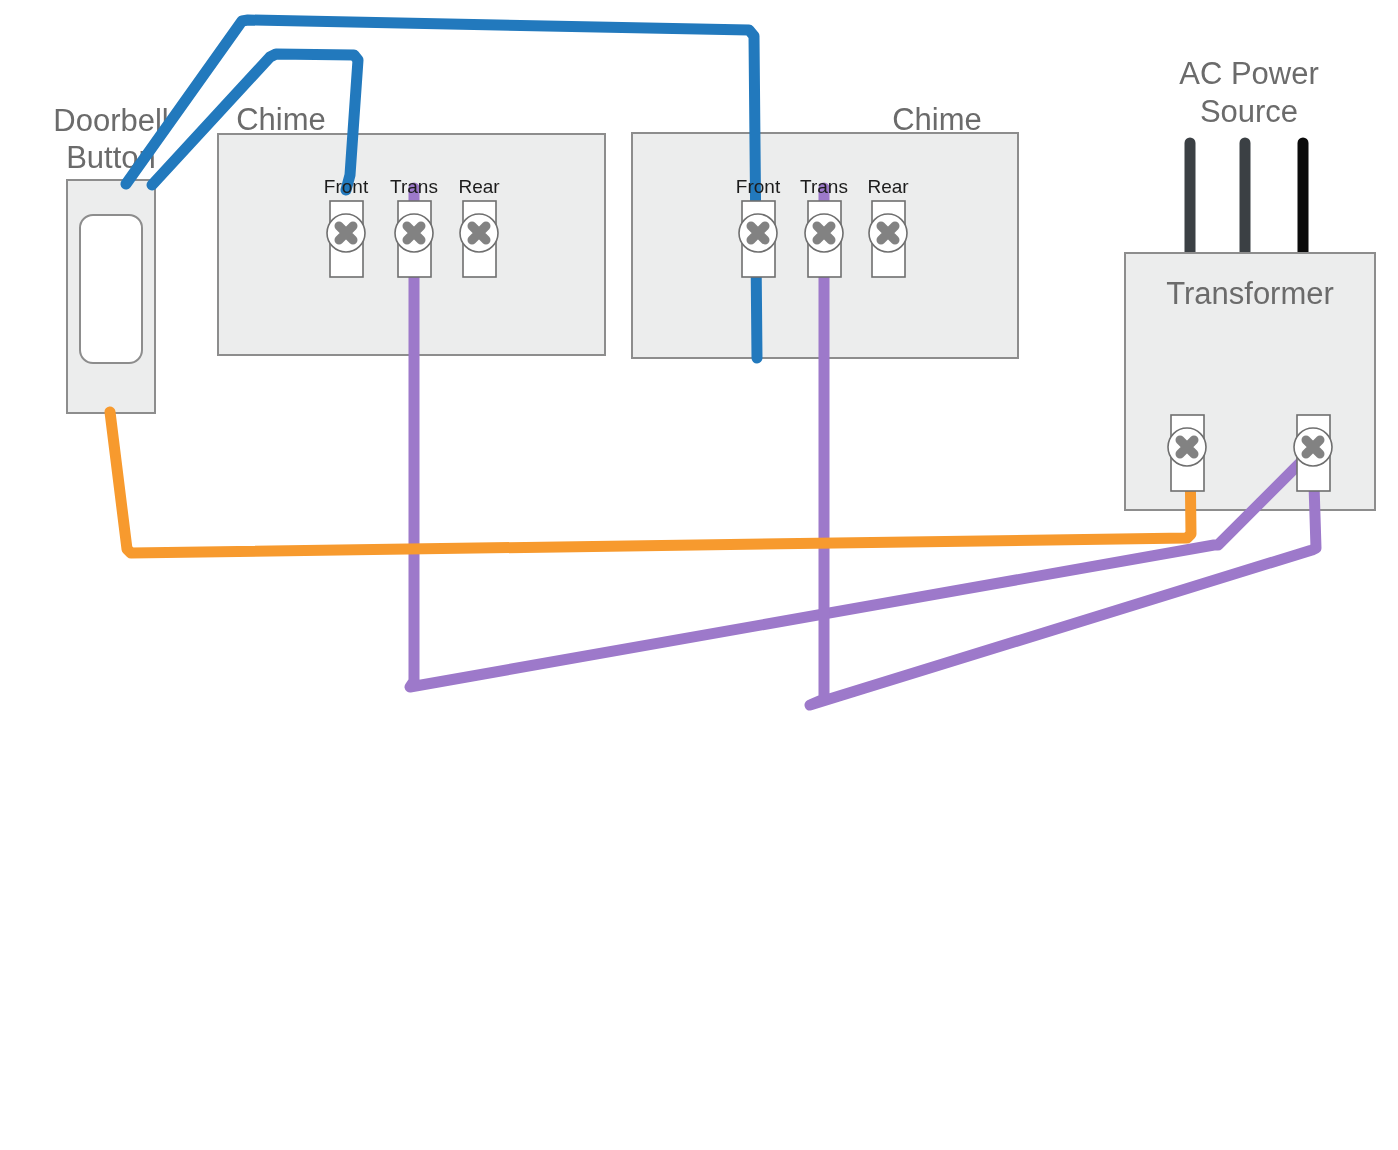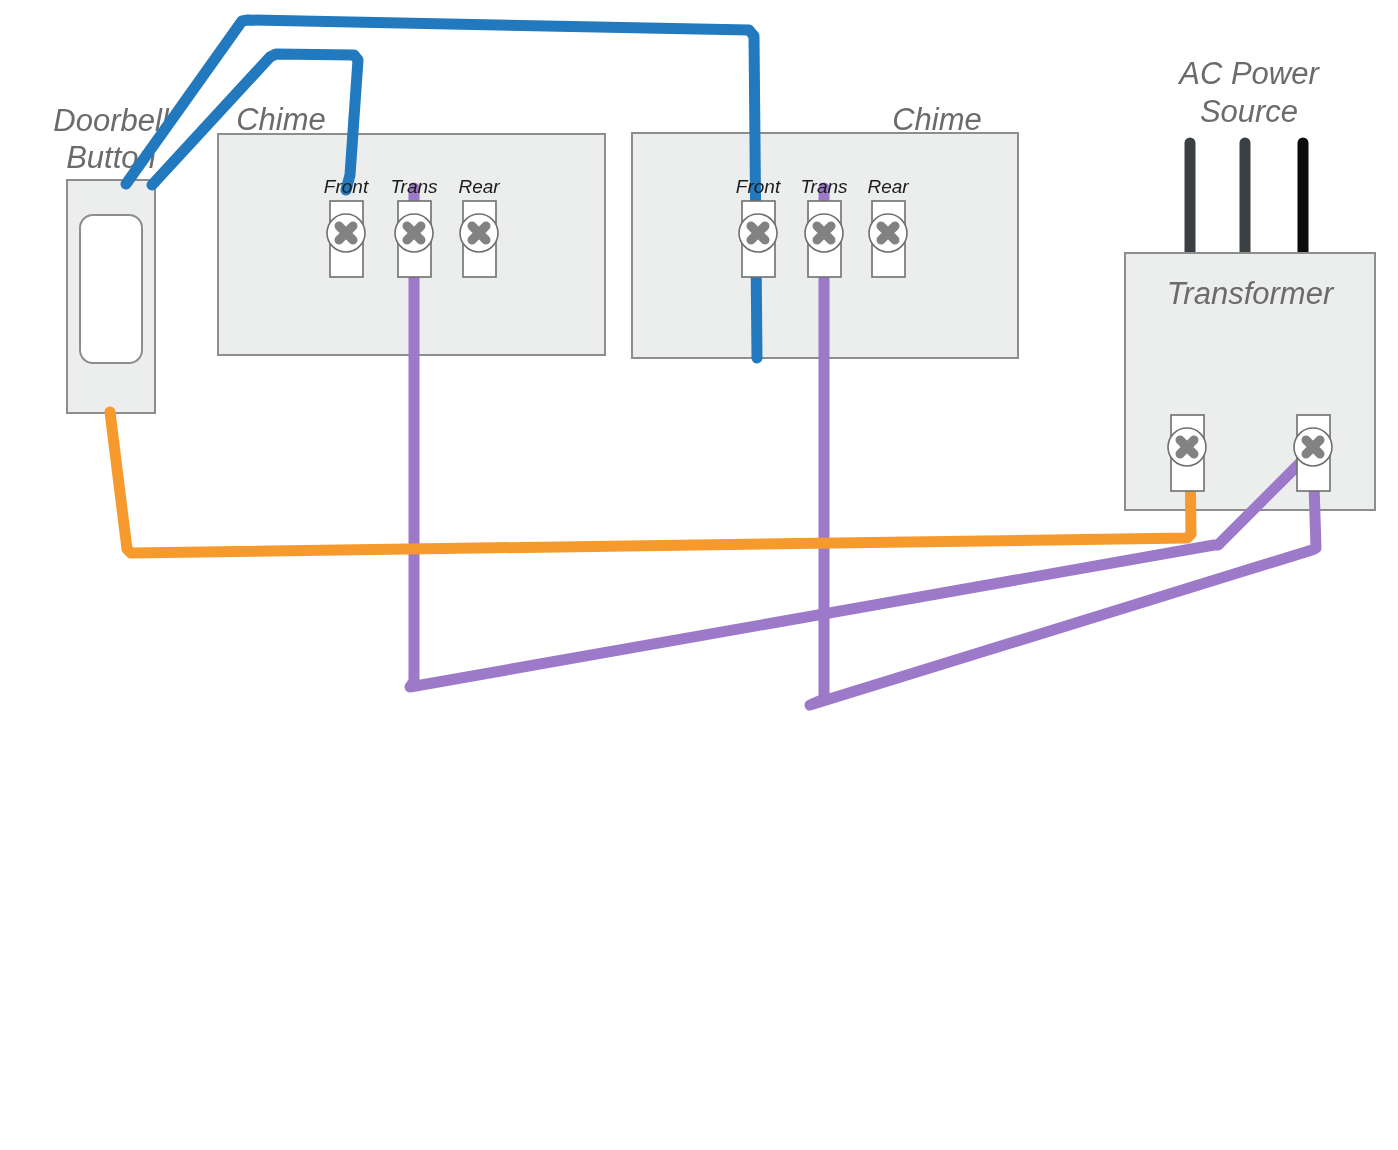--- a/index.html
+++ b/index.html
@@ -9,21 +9,20 @@
   }
   body {
     font-family: "Liberation Sans", sans-serif;
   }
   #stage {
     position: relative;
     width: 1398px;
     height: 1150px;
     background: #ffffff;
     overflow: hidden;
-    font-style: italic;
   }
   #diagram {
     position: absolute;
     left: 0;
     top: 0;
     width: 1398px;
     height: 1150px;
     display: block;
   }
   .comp-label {

